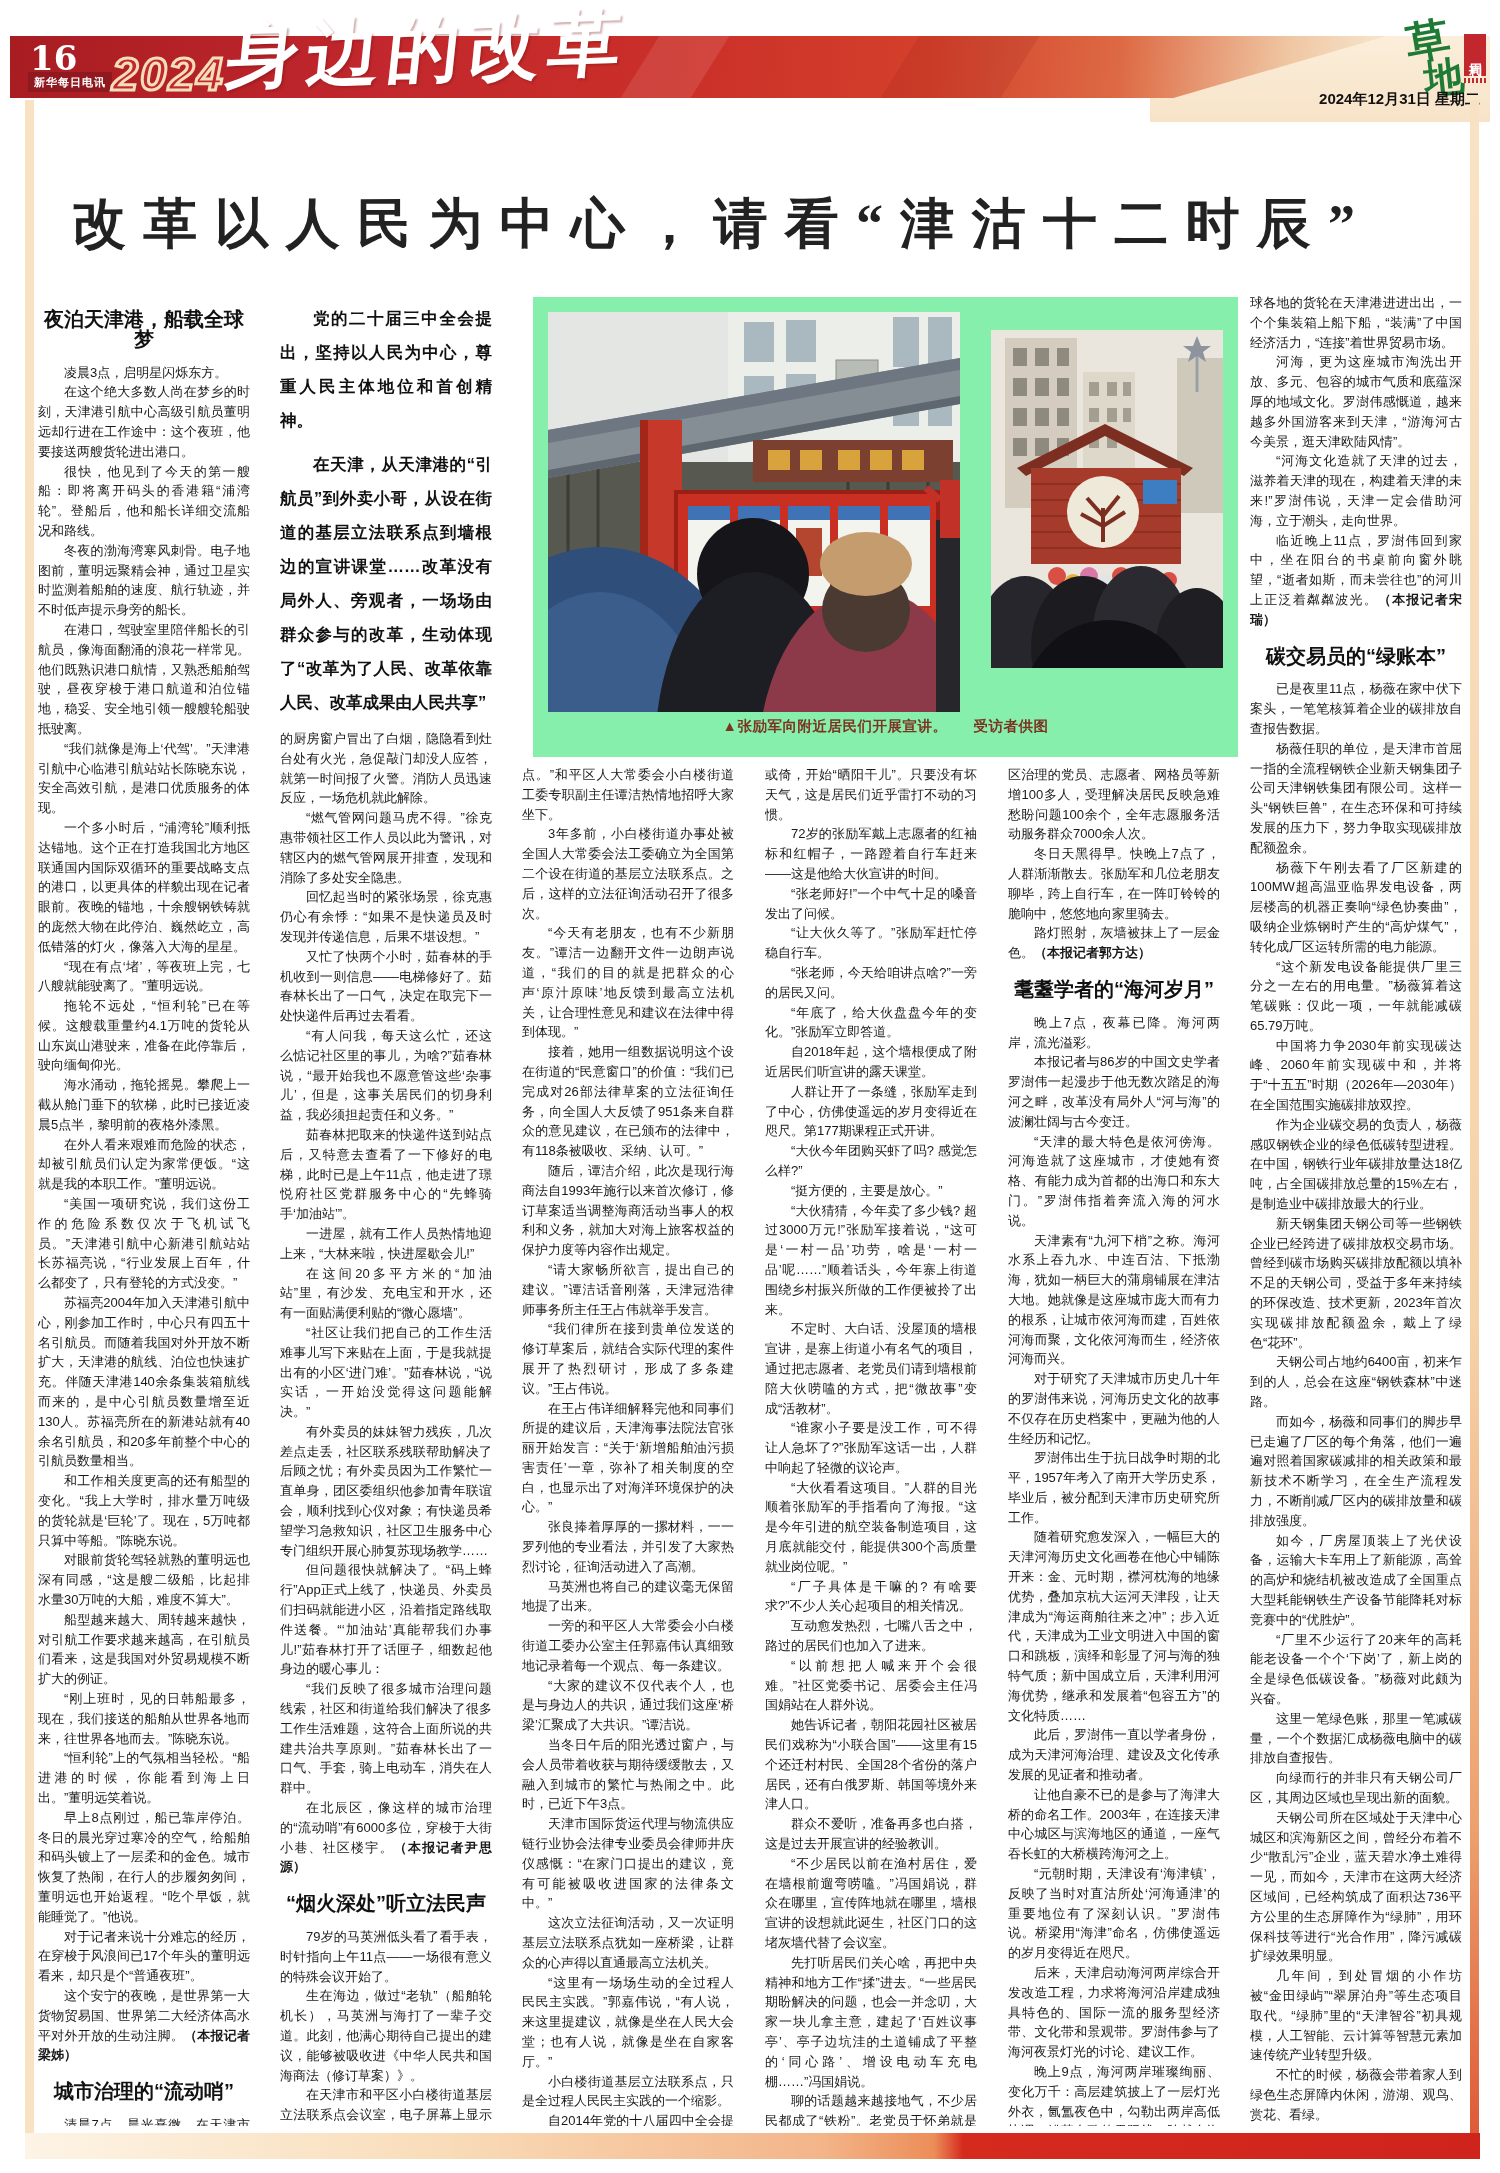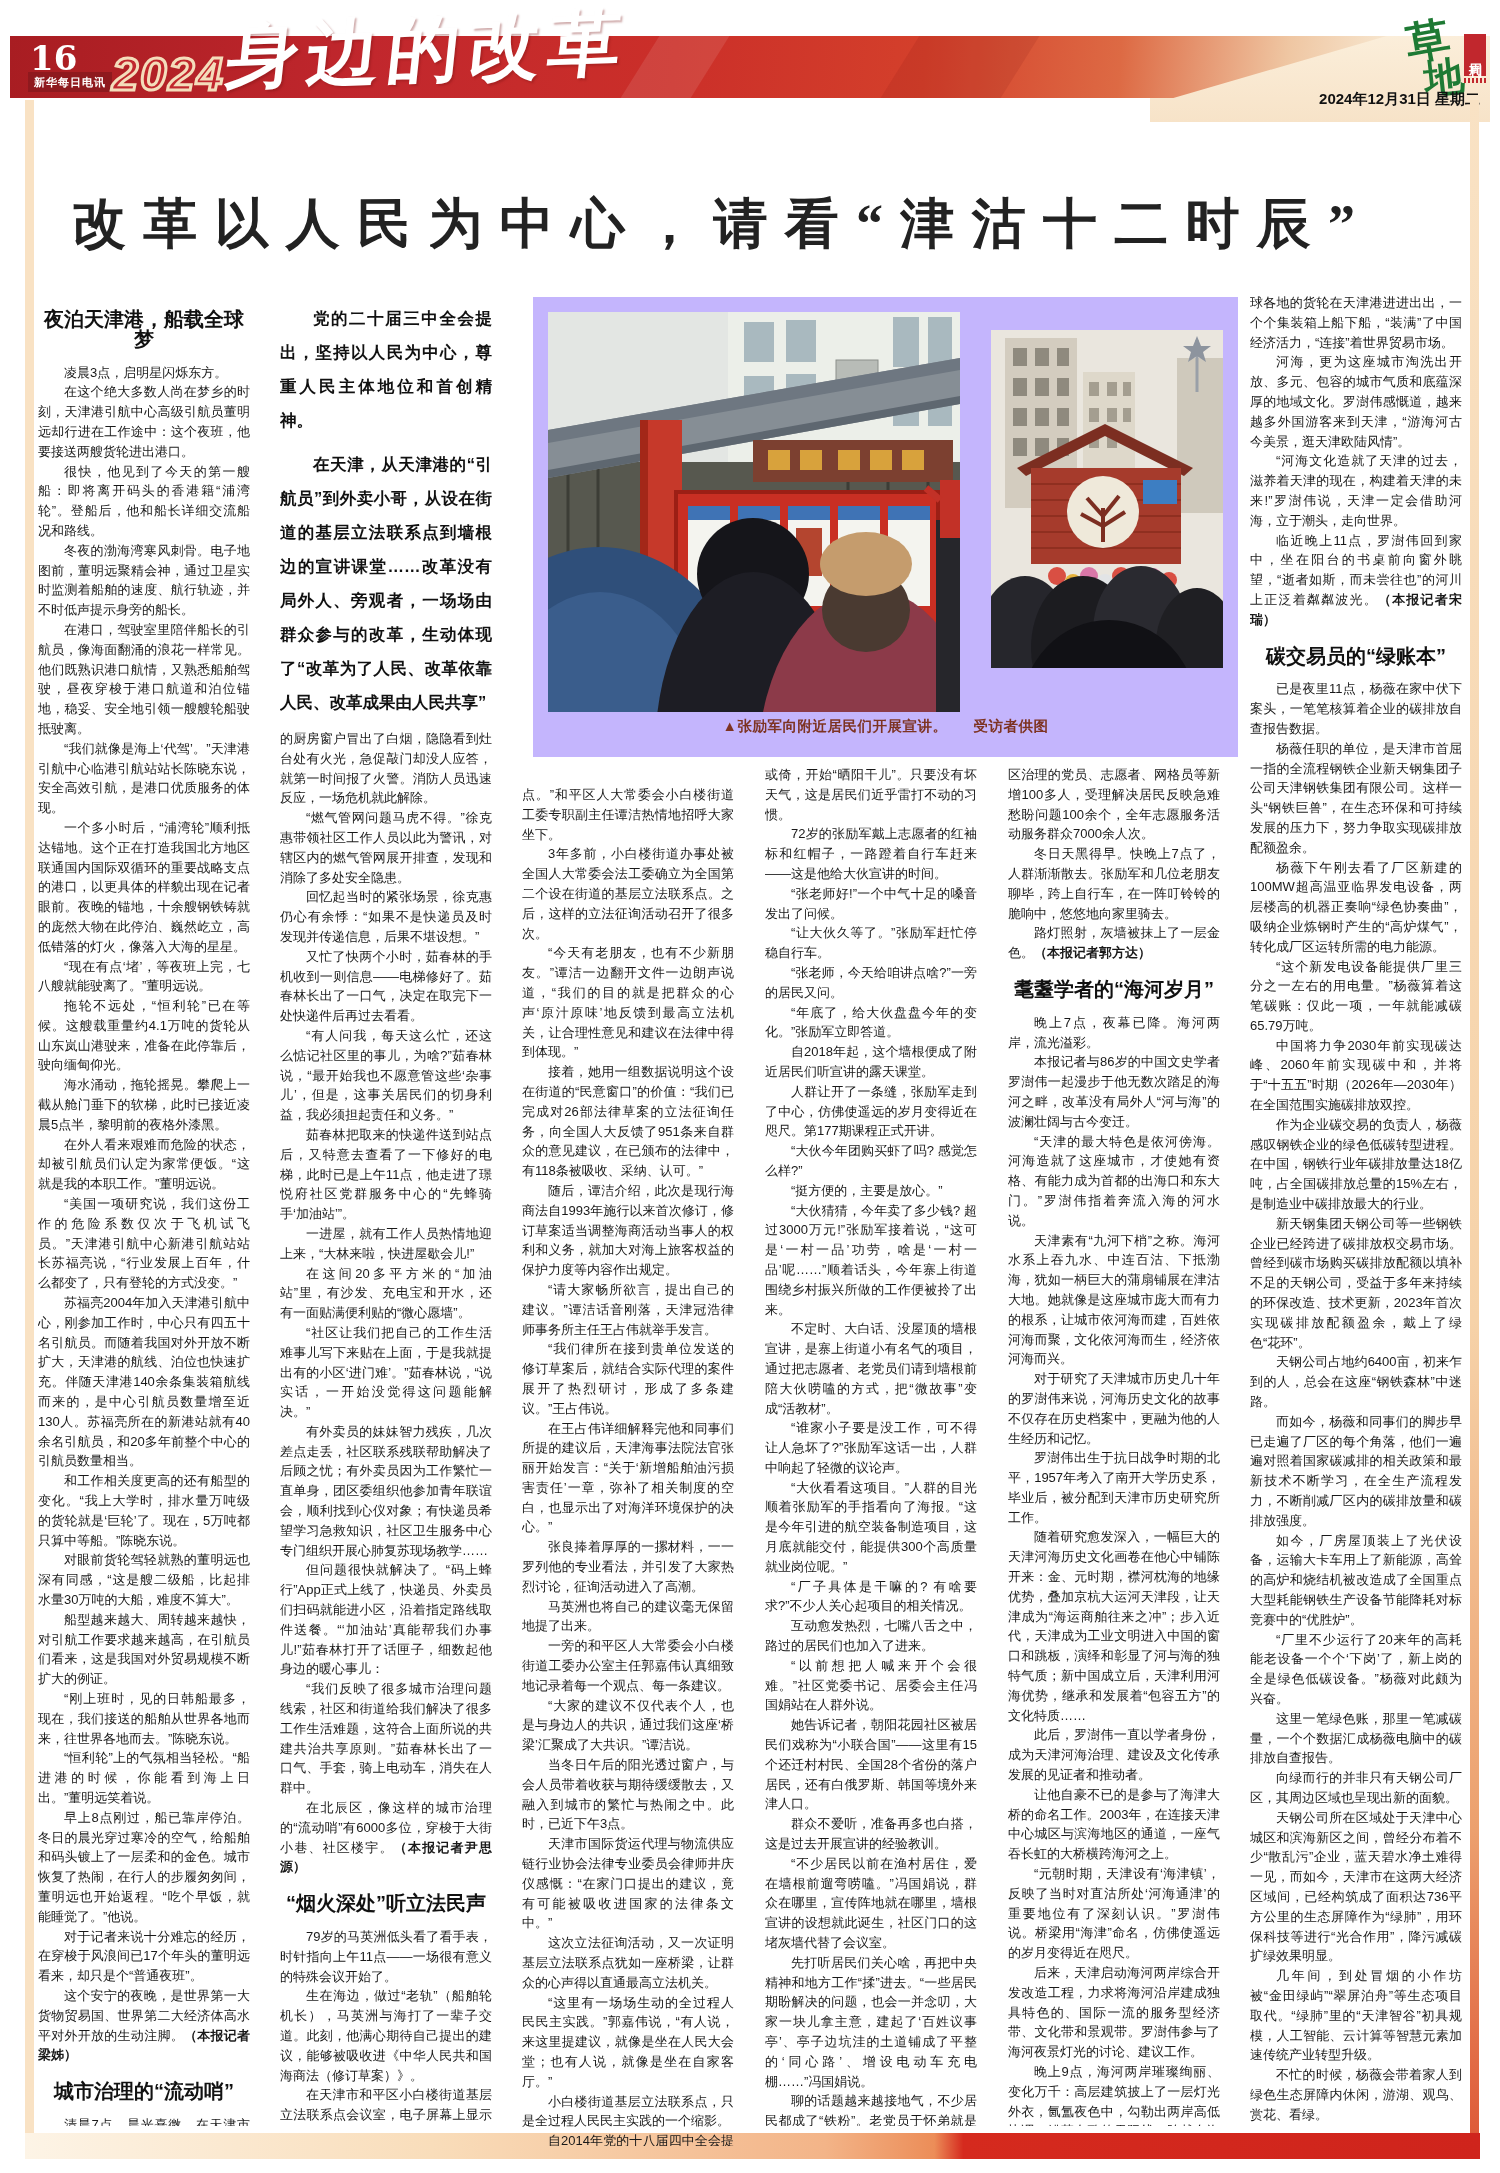--- a/index.html
+++ b/index.html
@@ -30,38 +30,38 @@
   #edition-date{left:1180px;top:90px;width:300px;text-align:right;font-size:15px;font-weight:bold;color:#111;}
   
   #headline{left:72px;top:188px;width:1380px;font-size:54px;font-weight:900;color:#222;
     font-family:"Liberation Serif","DejaVu Serif",serif;letter-spacing:0.32em;white-space:nowrap;}
   
   #strip-left{left:25px;top:100px;width:9px;height:2035px;background:#f9e2c4;}
   #strip-right{left:1470px;top:100px;width:9px;height:2035px;background:linear-gradient(180deg,#f9e2c4 0%,#f6d2a8 60%,#eca06e 85%,#de5a38 100%);}
   #bottom-bar{left:25px;top:2133px;width:1455px;height:26px;
     background:linear-gradient(90deg,#fdf4e6 0%,#f9ddba 28%,#f3b488 55%,#ec8d58 62.5%,#d52a1e 64.5%,#cf241c 100%);}
   
-  #photo-frame{left:533px;top:297px;width:705px;height:460px;background:#c4b5fd;}
+  #photo-frame{left:533px;top:297px;width:705px;height:460px;background:#86efac;}
   #photo-1{position:absolute;left:15px;top:15px;width:412px;height:400px;overflow:hidden;}
   #photo-2{position:absolute;left:458px;top:33px;width:232px;height:338px;overflow:hidden;}
   #photo-caption-row{position:absolute;left:0;top:420px;width:100%;text-align:center;
     font-size:14.5px;color:#7d3322;font-weight:bold;letter-spacing:.5px;}
   #photo-credit{margin-left:26px;font-weight:900;}
   
   .col{position:absolute;width:212px;font-size:13px;line-height:19.8px;text-align:justify;overflow:hidden;color:#191919;}
   .col p,.col h3{margin:0;padding:0;}
   .b-p{text-indent:2em;}
   .b-pc{text-indent:0;}
   .b-q{font-weight:bold;font-size:16.5px;line-height:34px;text-indent:2em;margin:8px 0 10px 0 !important;color:#111;}
   .b-h{font-size:20px;font-weight:900;text-align:center;text-indent:0;margin:17px 0 13px 0 !important;
     font-family:"Liberation Sans","DejaVu Sans",sans-serif;color:#111;}
   .byl{font-weight:bold;}
   #col-0,#col-1,#col-5{top:293px;height:1833px;}
   #col-2,#col-3,#col-4{top:765px;height:1361px;}
-  #col-0{left:38px;} #col-1{left:280px;} #col-2{left:522px;margin-top:20px;}
+  #col-0{left:38px;} #col-1{left:280px;} #col-2{left:522px;}
   #col-3{left:765px;} #col-4{left:1008px;} #col-5{left:1250px;}
 </style>
 </head>
 <body>
 
 <div class="abs" id="hdr-cream"></div>
 <div class="abs" id="hdr-band"></div>
 <div class="abs band-slash" style="left:640px;width:70px;"></div>
 <div class="abs band-slash" style="left:900px;width:120px;background:rgba(120,15,15,.12);"></div>
 <div class="abs" id="page-no">16</div>

